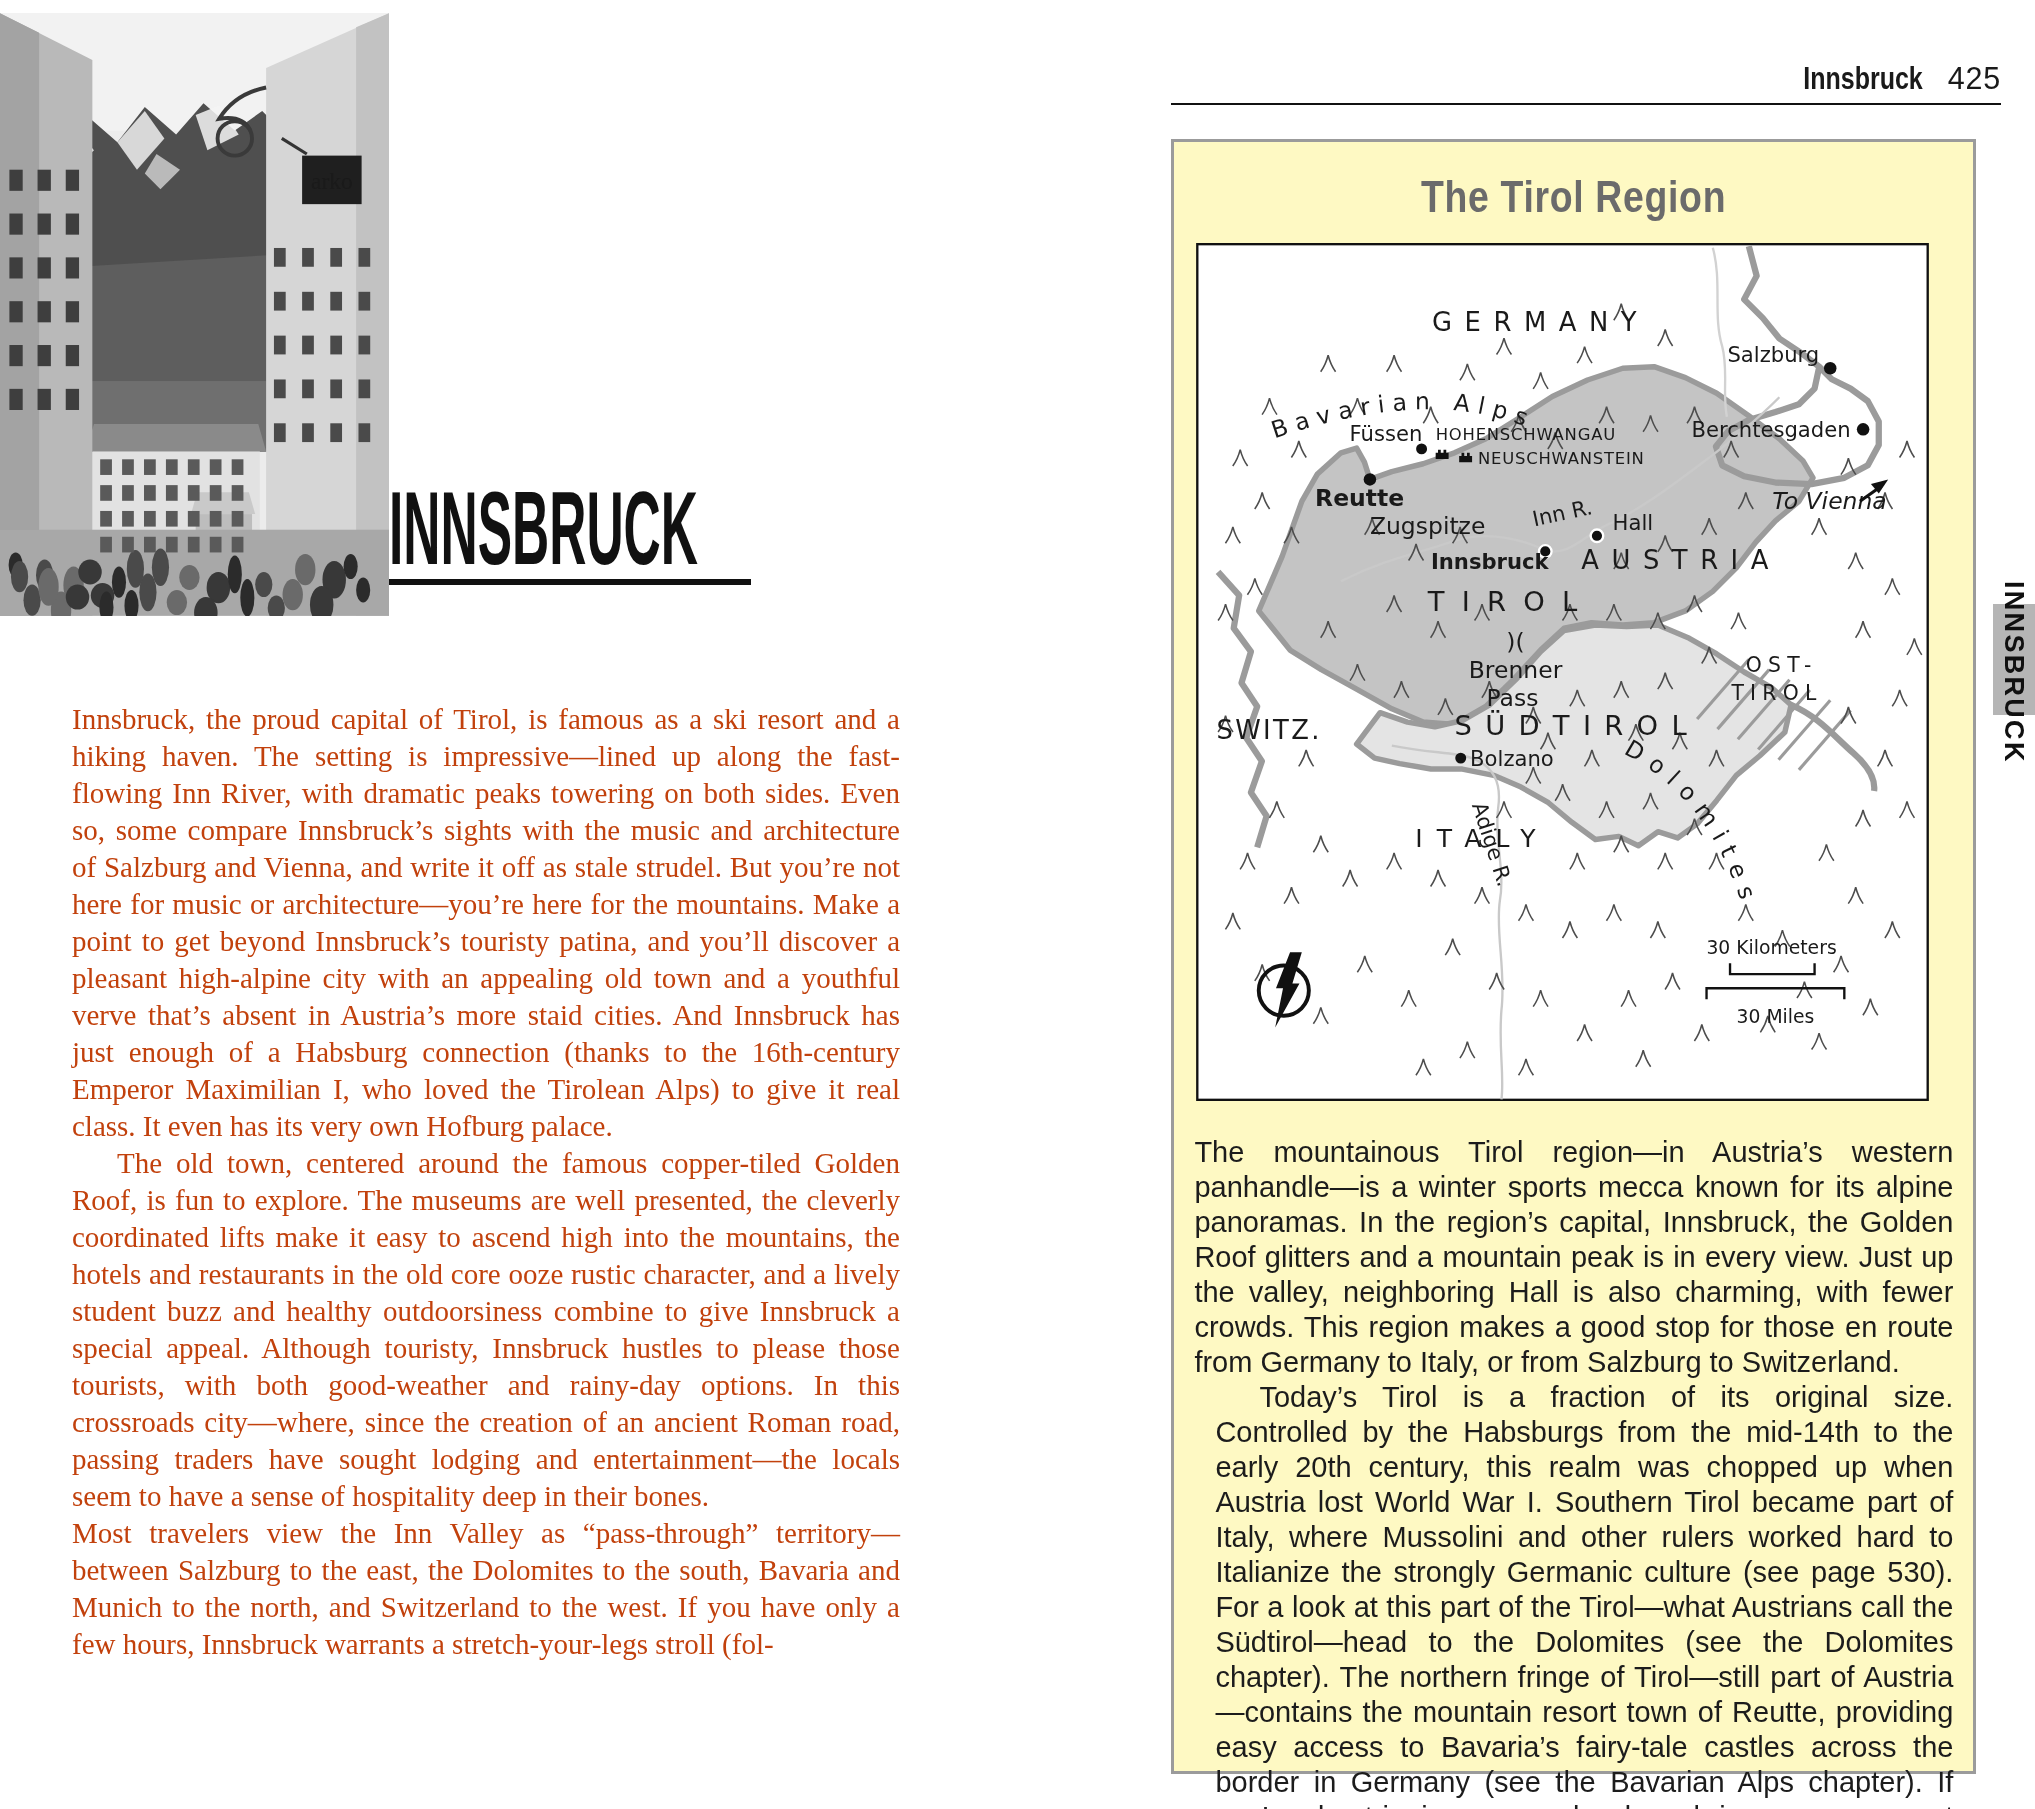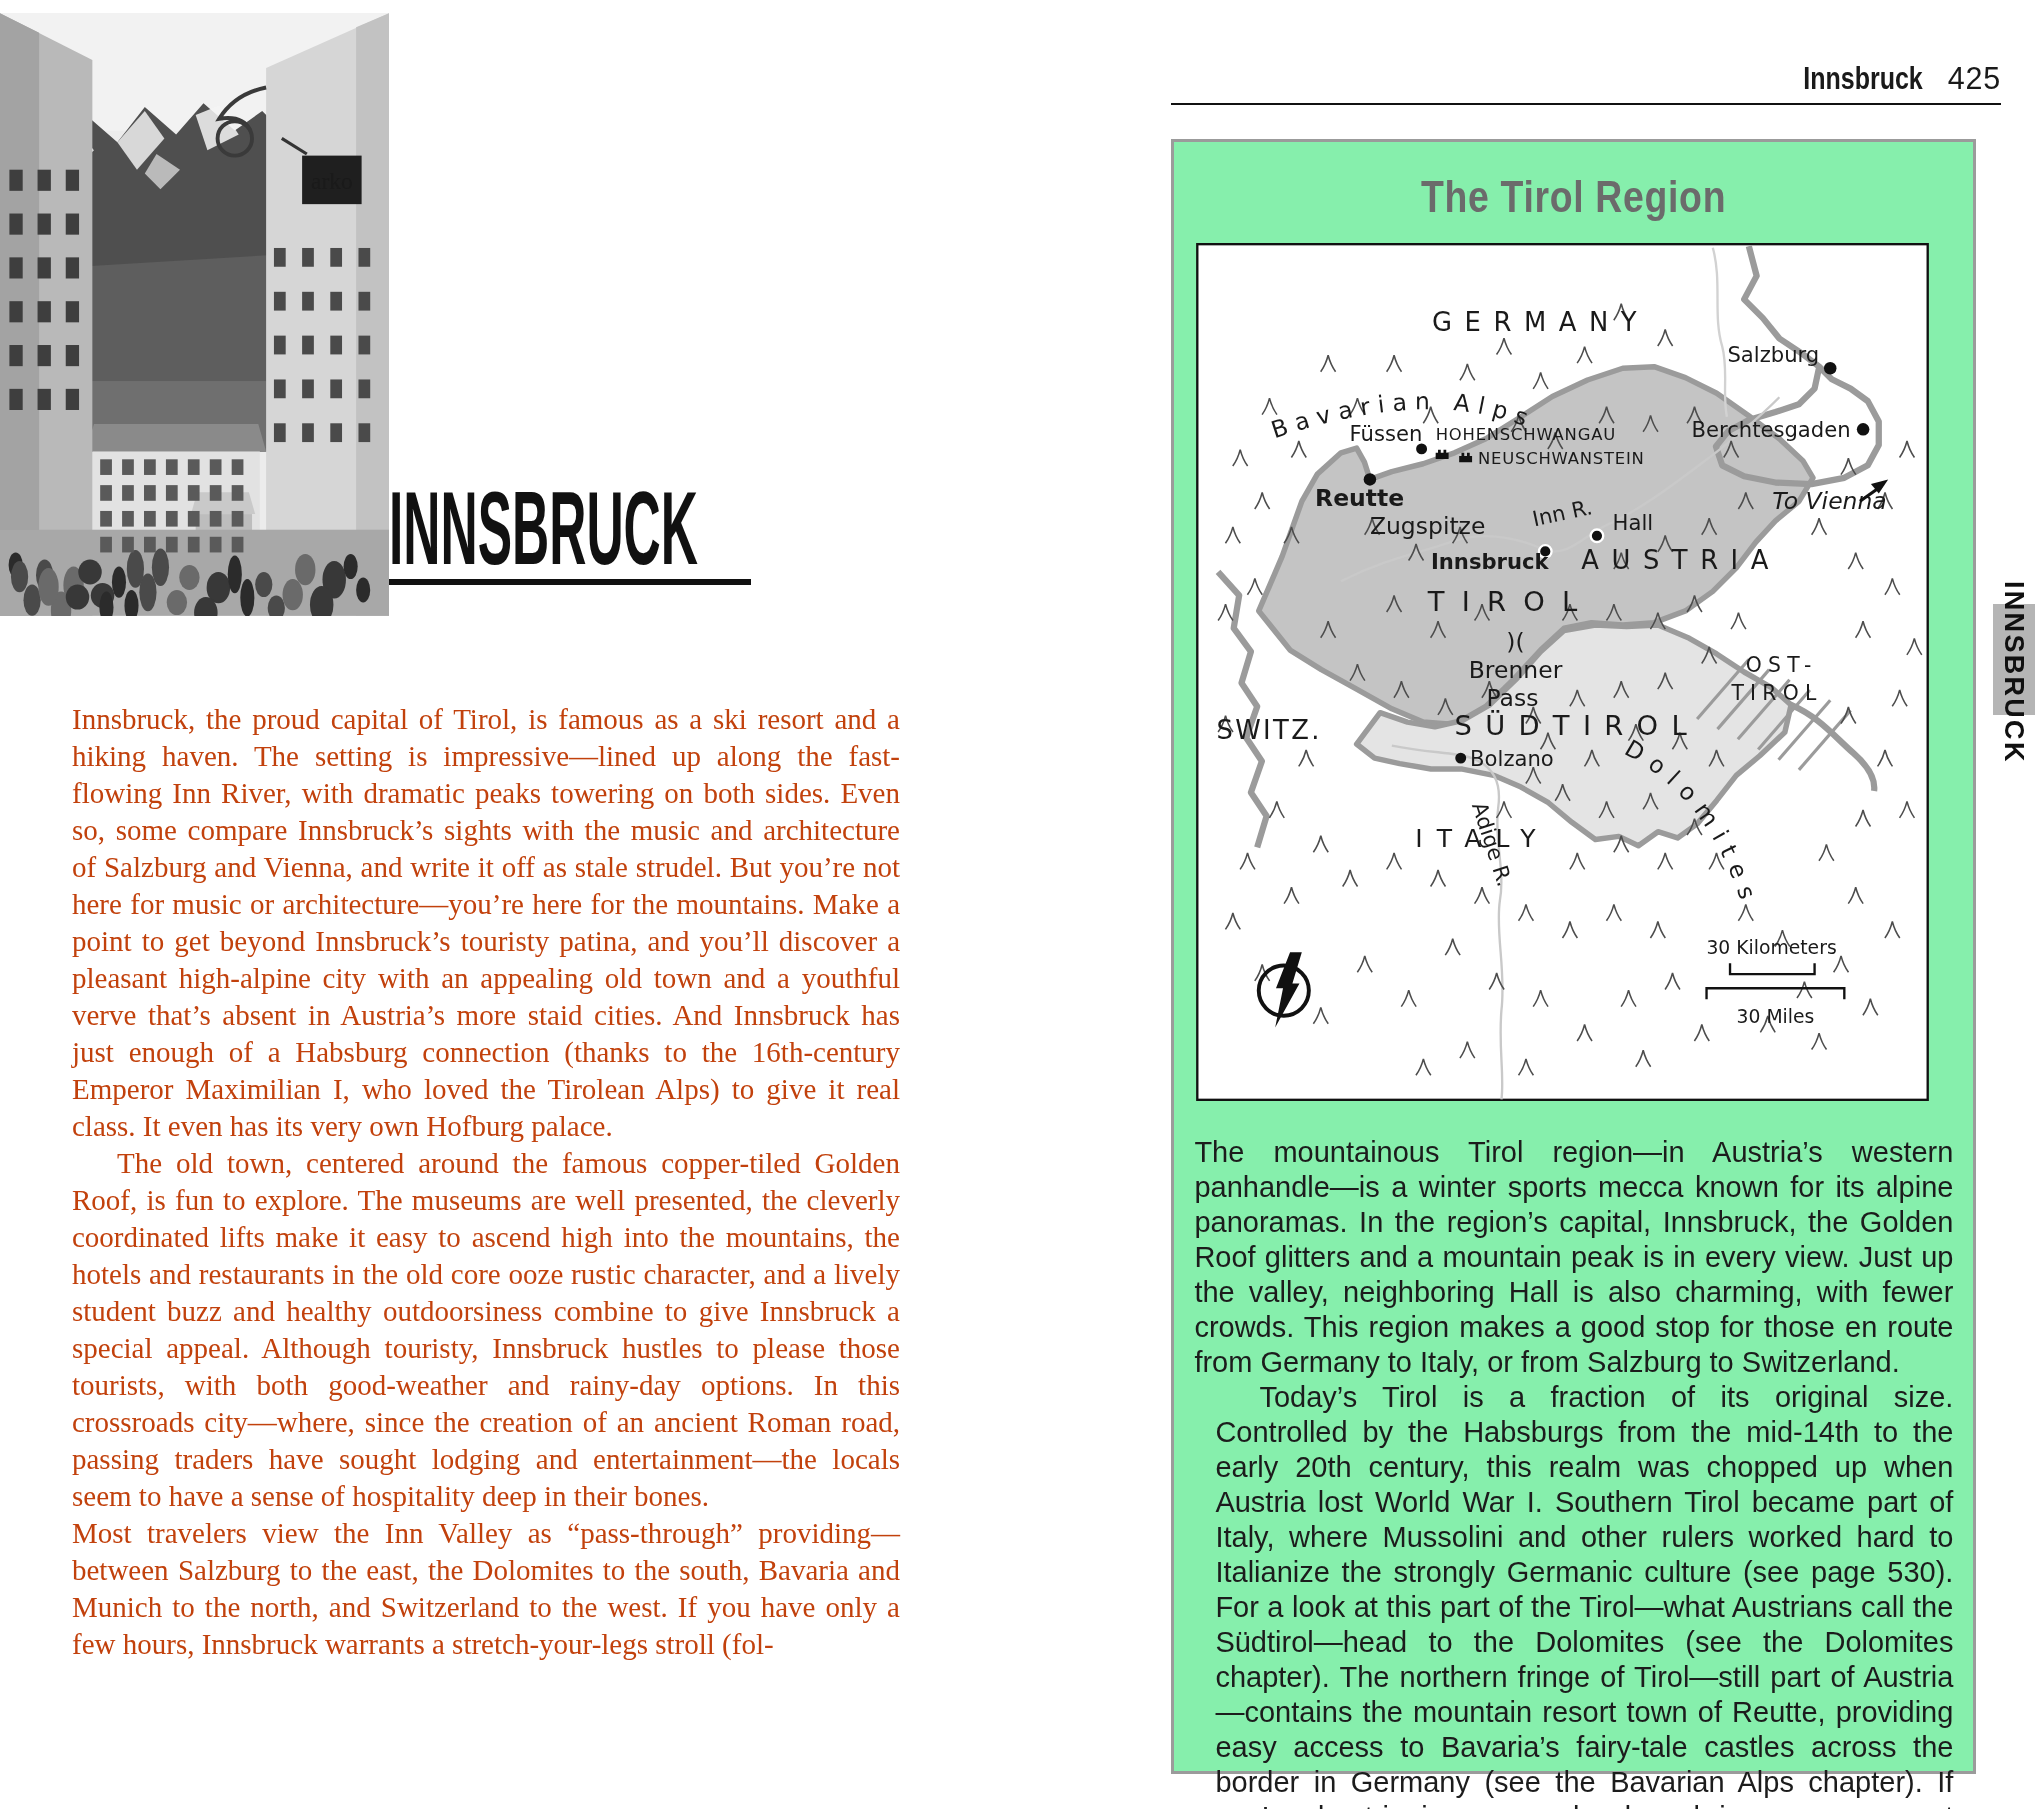--- a/index.html
+++ b/index.html
@@ -18,21 +18,21 @@
   .sec-head{font-family:"Liberation Sans",sans-serif;font-weight:bold;font-size:35px;
         margin:31px 0 7.8px 0;letter-spacing:0.4px;}
   .sec-head span{display:inline-block;transform:scaleX(.88);transform-origin:0 50%;}
   
   .runhead{font-family:"Liberation Sans",sans-serif;font-size:30.5px;font-weight:bold;
         text-align:right;width:830px;white-space:nowrap;}
   .runhead .rh-title{display:inline-block;transform:scaleX(.82);transform-origin:100% 50%;}
   .runhead .rh-page{font-weight:normal;margin-left:25px;letter-spacing:0.8px;}
   .head-rule{background:#111;height:2.3px;}
   
-  .sidebar{border:3.9px solid #9b9b9b;background:#86efac;box-sizing:border-box;}
+  .sidebar{border:3.9px solid #9b9b9b;background:#fef9c3;box-sizing:border-box;}
   .map-title{font-family:"Liberation Sans",sans-serif;font-weight:bold;font-size:44px;
         color:#6b6b6b;text-align:center;width:100%;letter-spacing:0.8px;}
   .map-title span{display:inline-block;transform:scaleX(.85);transform-origin:50% 50%;}
   .caption{width:759px;font-family:"Liberation Sans",sans-serif;font-size:29px;
         line-height:35px;text-align:justify;color:#1c1c1c;}
   .caption p{margin:0;}
   .caption p.indent{text-indent:44px;margin-left:21px;}
   
   .edge-tab{background:#b5b5b5;}
   .edge-tab-text{writing-mode:vertical-rl;font-family:"Liberation Sans",sans-serif;
@@ -190,21 +190,21 @@
   </svg>
 
   <div class="abs" style="left:389px;top:470px;">
     <span class="chapter-title">INNSBRUCK</span>
   </div>
   <div class="abs title-rule" style="left:389px;top:579px;width:362px;"></div>
 
   <div class="abs bodycol" style="left:72px;top:701px;">
     <p>Innsbruck, the proud capital of Tirol, is famous as a ski resort and a hiking haven. The setting is impressive—lined up along the fast-flowing Inn River, with dramatic peaks towering on both sides. Even so, some compare Innsbruck’s sights with the music and architecture of Salzburg and Vienna, and write it off as stale strudel. But you’re not here for music or architecture—you’re here for the mountains. Make a point to get beyond Innsbruck’s touristy patina, and you’ll discover a pleasant high-alpine city with an appealing old town and a youthful verve that’s absent in Austria’s more staid cities. And Innsbruck has just enough of a Habsburg connection (thanks to the 16th-century Emperor Maximilian I, who loved the Tirolean Alps) to give it real class. It even has its very own Hofburg palace.</p>
     <p class="indent">The old town, centered around the famous copper-tiled Golden Roof, is fun to explore. The museums are well presented, the cleverly coordinated lifts make it easy to ascend high into the mountains, the hotels and restaurants in the old core ooze rustic character, and a lively student buzz and healthy outdoorsiness combine to give Innsbruck a special appeal. Although touristy, Innsbruck hustles to please those tourists, with both good-weather and rainy-day options. In this crossroads city—where, since the creation of an ancient Roman road, passing traders have sought lodging and entertainment—the locals seem to have a sense of hospitality deep in their bones.</p>
-    <p>Most travelers view the Inn Valley as “pass-through” providing—between Salzburg to the east, the Dolomites to the south, Bavaria and Munich to the north, and Switzerland to the west. If you have only a few hours, Innsbruck warrants a stretch-your-legs stroll (fol-</p>
+    <p>Most travelers view the Inn Valley as “pass-through” territory—between Salzburg to the east, the Dolomites to the south, Bavaria and Munich to the north, and Switzerland to the west. If you have only a few hours, Innsbruck warrants a stretch-your-legs stroll (fol-</p>
   </div>
 
   <div class="abs runhead" style="left:1171px;top:61px;">
     <span class="rh-title">Innsbruck</span><span class="rh-page">425</span>
   </div>
   <div class="abs head-rule" style="left:1171px;top:103px;width:830px;"></div>
 
   <div class="abs sidebar" style="left:1171px;top:139px;width:805px;height:1635px;">
     <div class="abs map-title" style="left:0;top:30px;">
       <span>The Tirol Region</span>

